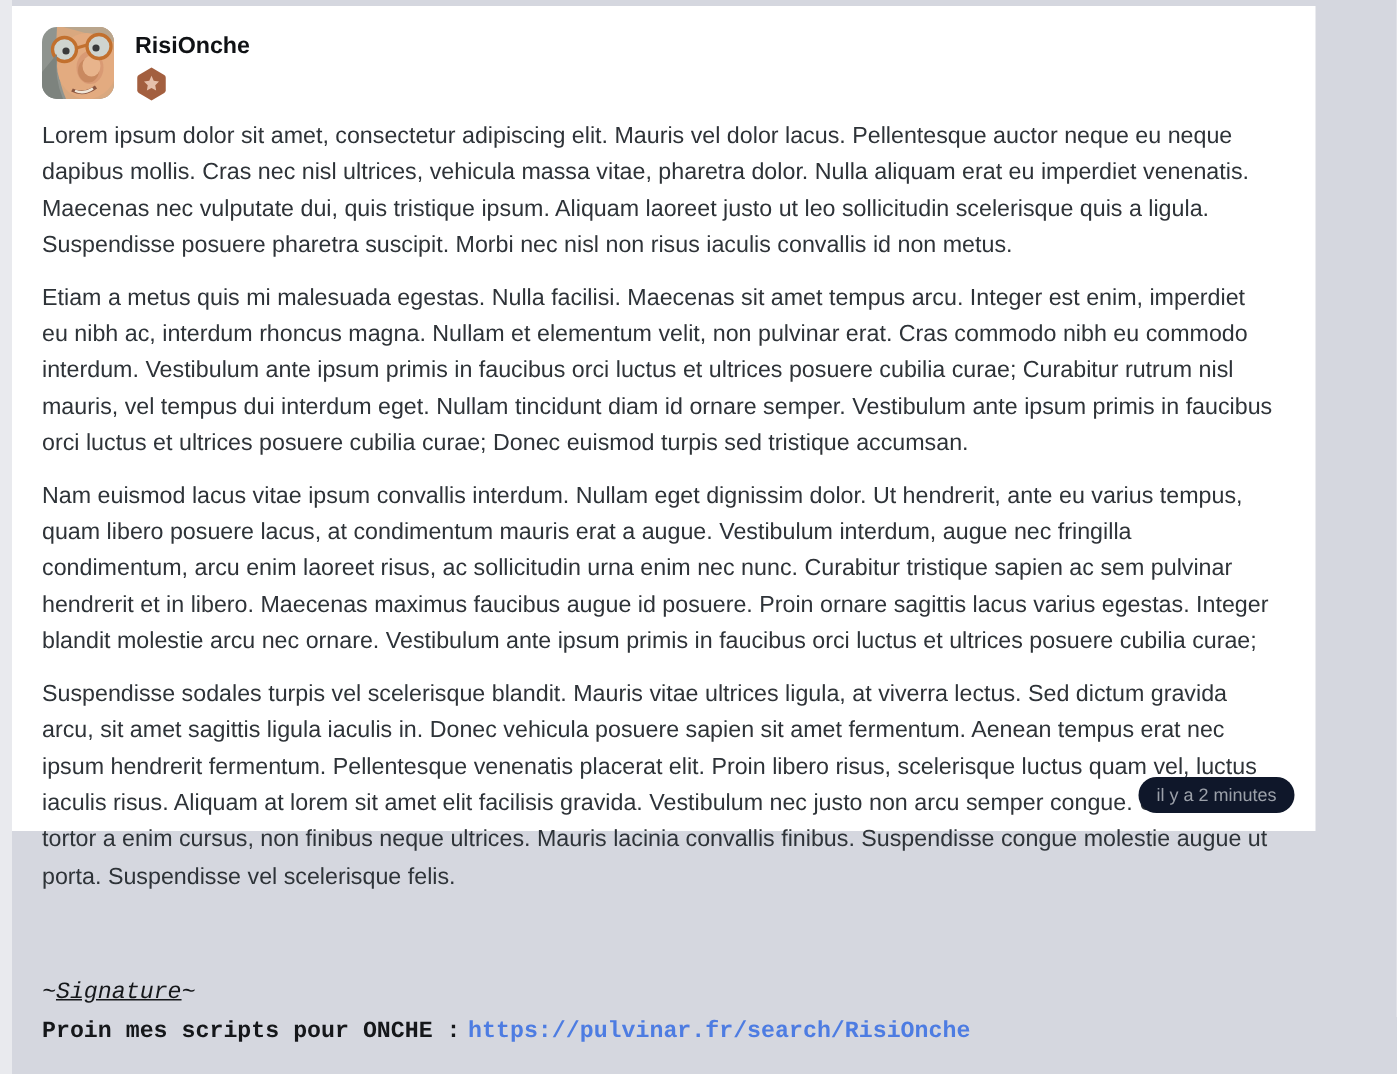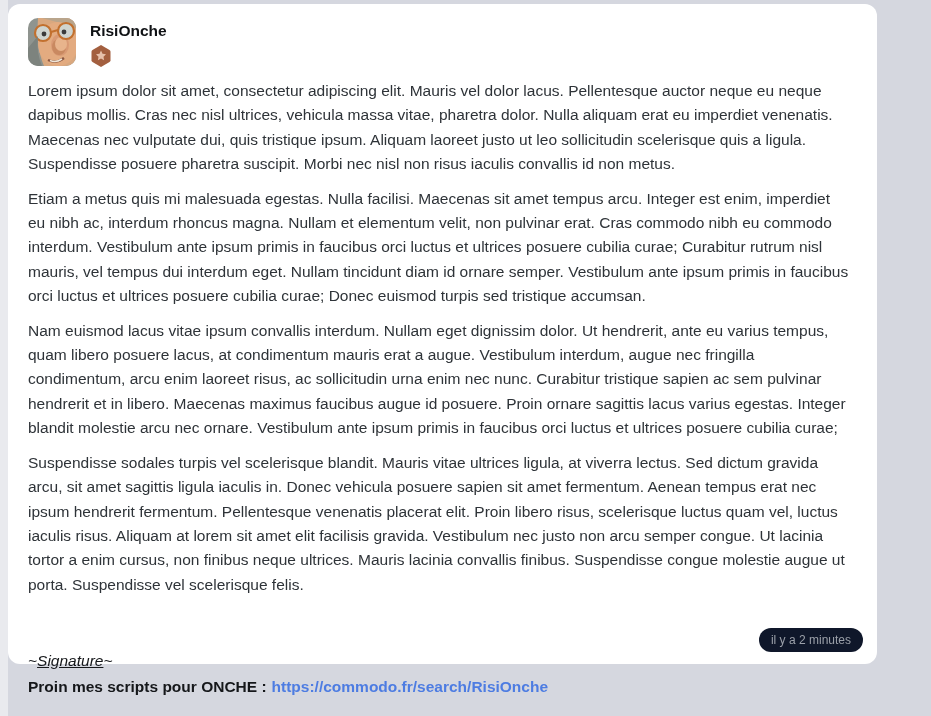--- a/index.html
+++ b/index.html
@@ -14,23 +14,23 @@
   }
   .page-gutter {
     position: absolute;
     left: 0; top: 0;
     width: 8px; height: 716px;
     background: #e9eaee;
   }
   .post-card {
     position: absolute;
     left: 8px; top: 4px;
-    width: 869px; height: 660px;
+    width: 869px; height: 550px;
     background: #ffffff;
-    border-radius: 12px;
+    border-radius: 0;
     box-sizing: border-box;
     padding: 14px 18px 4px 20px;
   }
   .post-header {
     display: flex;
     gap: 14px;
     align-items: flex-start;
     margin-bottom: 11px;
   }
   .avatar {
@@ -58,20 +58,21 @@
     margin: 0 8px 10px 0;
     font-size: 15.5px;
     line-height: 24.4px;
     color: #2e3338;
     max-width: 833px;
   }
   .signature {
     margin-top: 54px;
     font-size: 15.5px;
     color: #15171a;
+    font-family: Liberation Mono, monospace;
   }
   .sig-line1 {
     font-style: italic;
     margin-bottom: 5px;
     line-height: 20px;
   }
   .sig-underlined { text-decoration: underline; }
   .sig-line2 {
     font-weight: 700;
     line-height: 22px;
@@ -137,18 +138,18 @@
 
   <section class="post-body">
     <p>Lorem ipsum dolor sit amet, consectetur adipiscing elit. Mauris vel dolor lacus. Pellentesque auctor neque eu neque dapibus mollis. Cras nec nisl ultrices, vehicula massa vitae, pharetra dolor. Nulla aliquam erat eu imperdiet venenatis. Maecenas nec vulputate dui, quis tristique ipsum. Aliquam laoreet justo ut leo sollicitudin scelerisque quis a ligula. Suspendisse posuere pharetra suscipit. Morbi nec nisl non risus iaculis convallis id non metus.</p>
     <p>Etiam a metus quis mi malesuada egestas. Nulla facilisi. Maecenas sit amet tempus arcu. Integer est enim, imperdiet eu nibh ac, interdum rhoncus magna. Nullam et elementum velit, non pulvinar erat. Cras commodo nibh eu commodo interdum. Vestibulum ante ipsum primis in faucibus orci luctus et ultrices posuere cubilia curae; Curabitur rutrum nisl mauris, vel tempus dui interdum eget. Nullam tincidunt diam id ornare semper. Vestibulum ante ipsum primis in faucibus orci luctus et ultrices posuere cubilia curae; Donec euismod turpis sed tristique accumsan.</p>
     <p>Nam euismod lacus vitae ipsum convallis interdum. Nullam eget dignissim dolor. Ut hendrerit, ante eu varius tempus, quam libero posuere lacus, at condimentum mauris erat a augue. Vestibulum interdum, augue nec fringilla condimentum, arcu enim laoreet risus, ac sollicitudin urna enim nec nunc. Curabitur tristique sapien ac sem pulvinar hendrerit et in libero. Maecenas maximus faucibus augue id posuere. Proin ornare sagittis lacus varius egestas. Integer blandit molestie arcu nec ornare. Vestibulum ante ipsum primis in faucibus orci luctus et ultrices posuere cubilia curae;</p>
     <p>Suspendisse sodales turpis vel scelerisque blandit. Mauris vitae ultrices ligula, at viverra lectus. Sed dictum gravida arcu, sit amet sagittis ligula iaculis in. Donec vehicula posuere sapien sit amet fermentum. Aenean tempus erat nec ipsum hendrerit fermentum. Pellentesque venenatis placerat elit. Proin libero risus, scelerisque luctus quam vel, luctus iaculis risus. Aliquam at lorem sit amet elit facilisis gravida. Vestibulum nec justo non arcu semper congue. Ut lacinia tortor a enim cursus, non finibus neque ultrices. Mauris lacinia convallis finibus. Suspendisse congue molestie augue ut porta. Suspendisse vel scelerisque felis.</p>
   </section>
 
   <footer class="signature">
     <div class="sig-line1"><span>~</span><span class="sig-underlined">Signature</span><span>~</span></div>
-    <div class="sig-line2"><span>Proin mes scripts pour ONCHE :</span><a class="sig-link" href="#">https://commodo.fr/search/RisiOnche</a></div>
+    <div class="sig-line2"><span>Proin mes scripts pour ONCHE :</span><a class="sig-link" href="#">https://pulvinar.fr/search/RisiOnche</a></div>
   </footer>
 
   <div class="timestamp">il y a 2 minutes</div>
 
 </article>
 
 </body></html>

